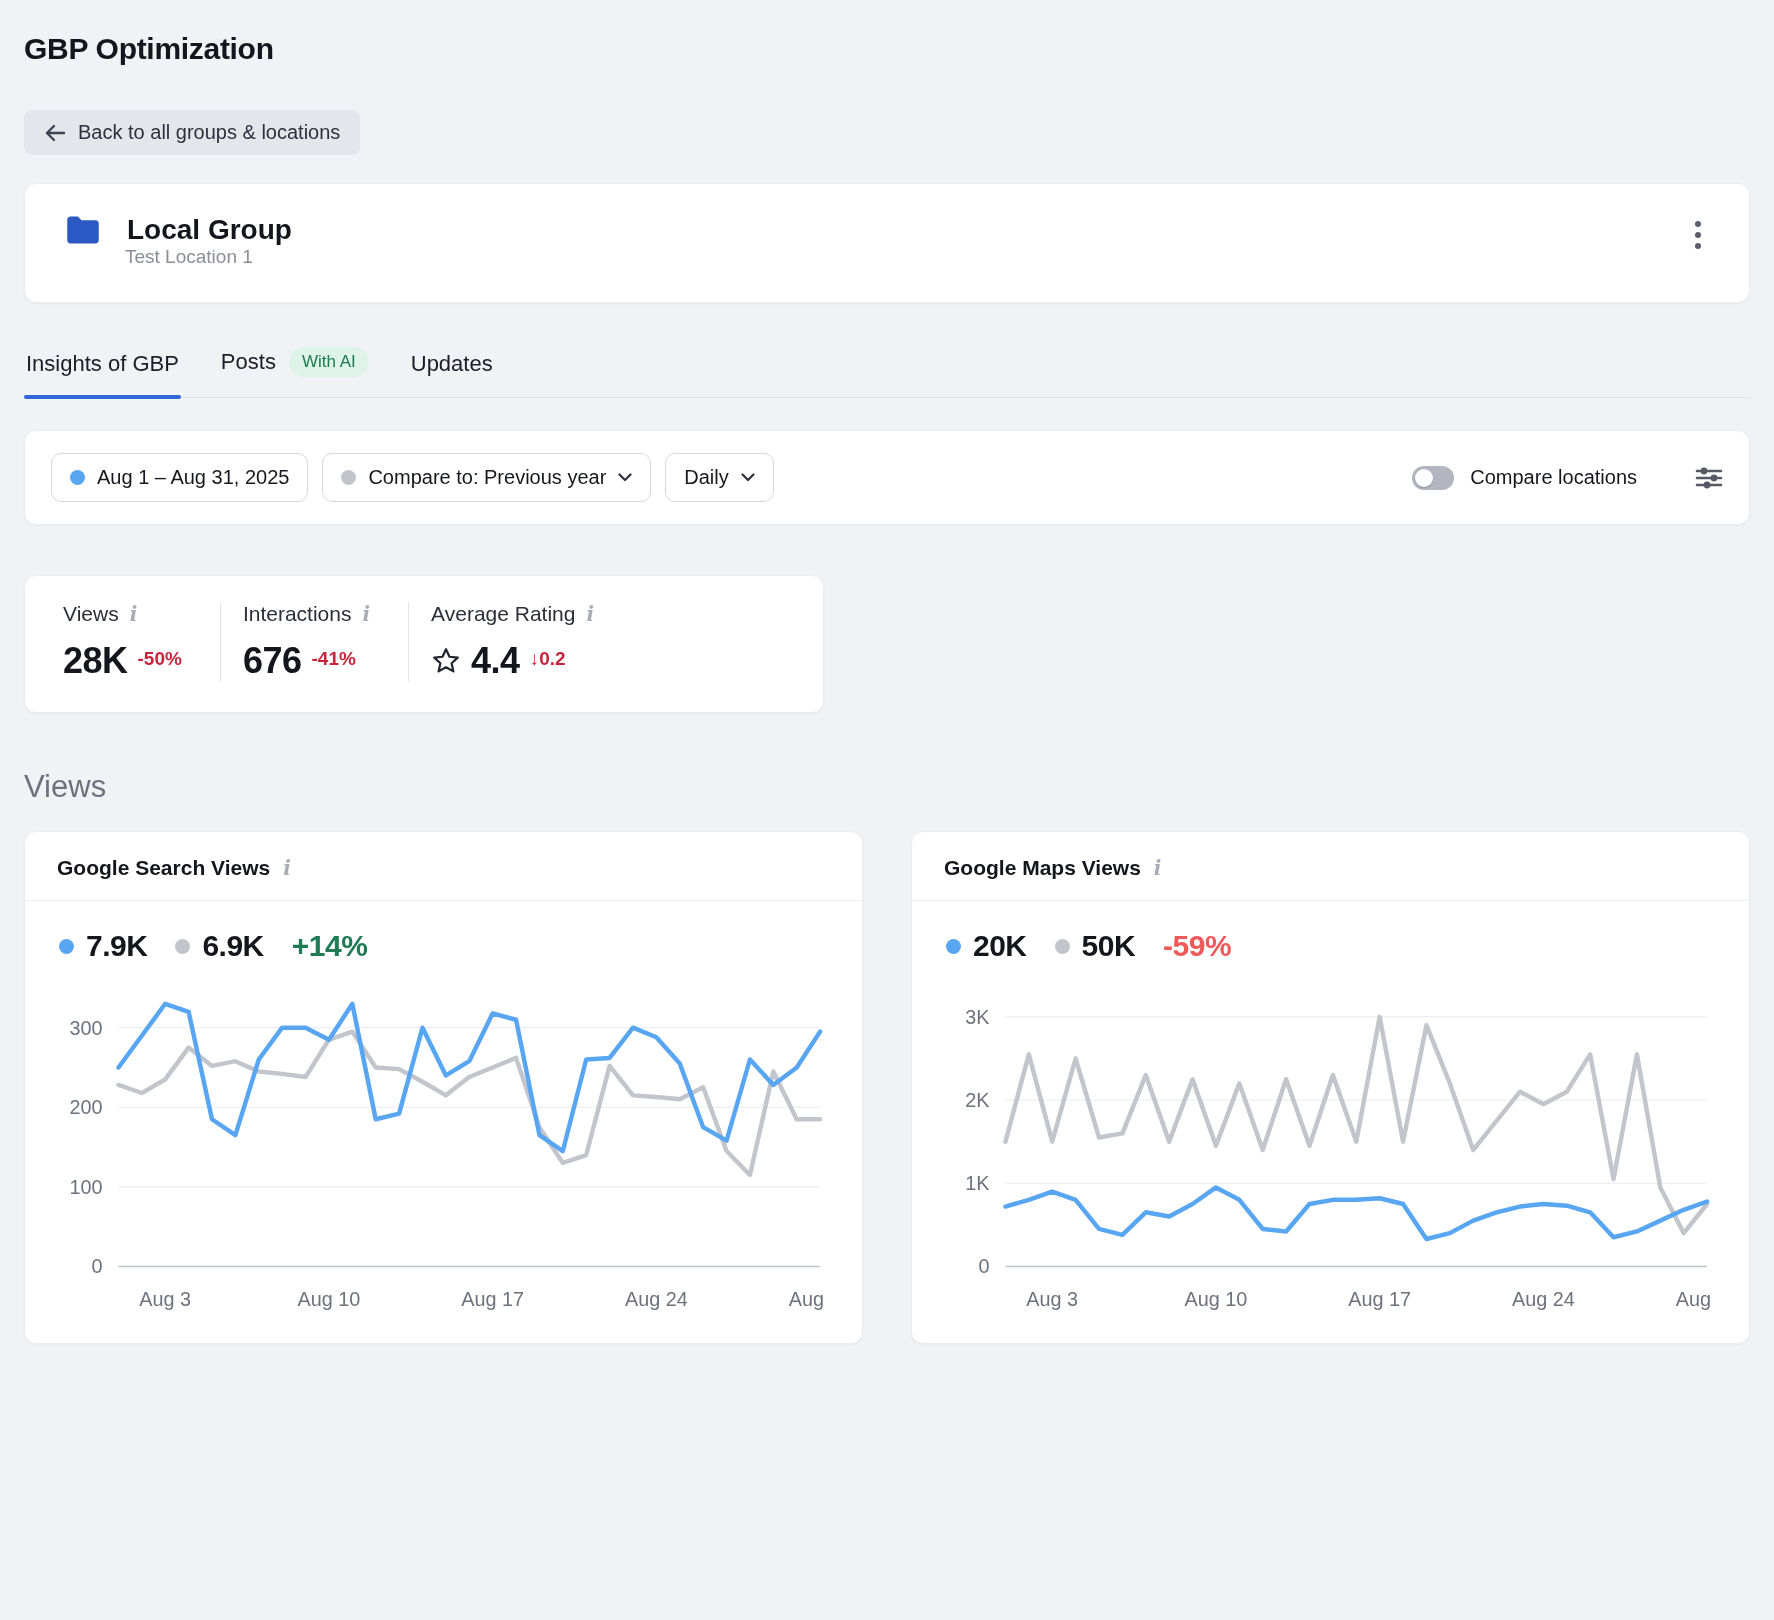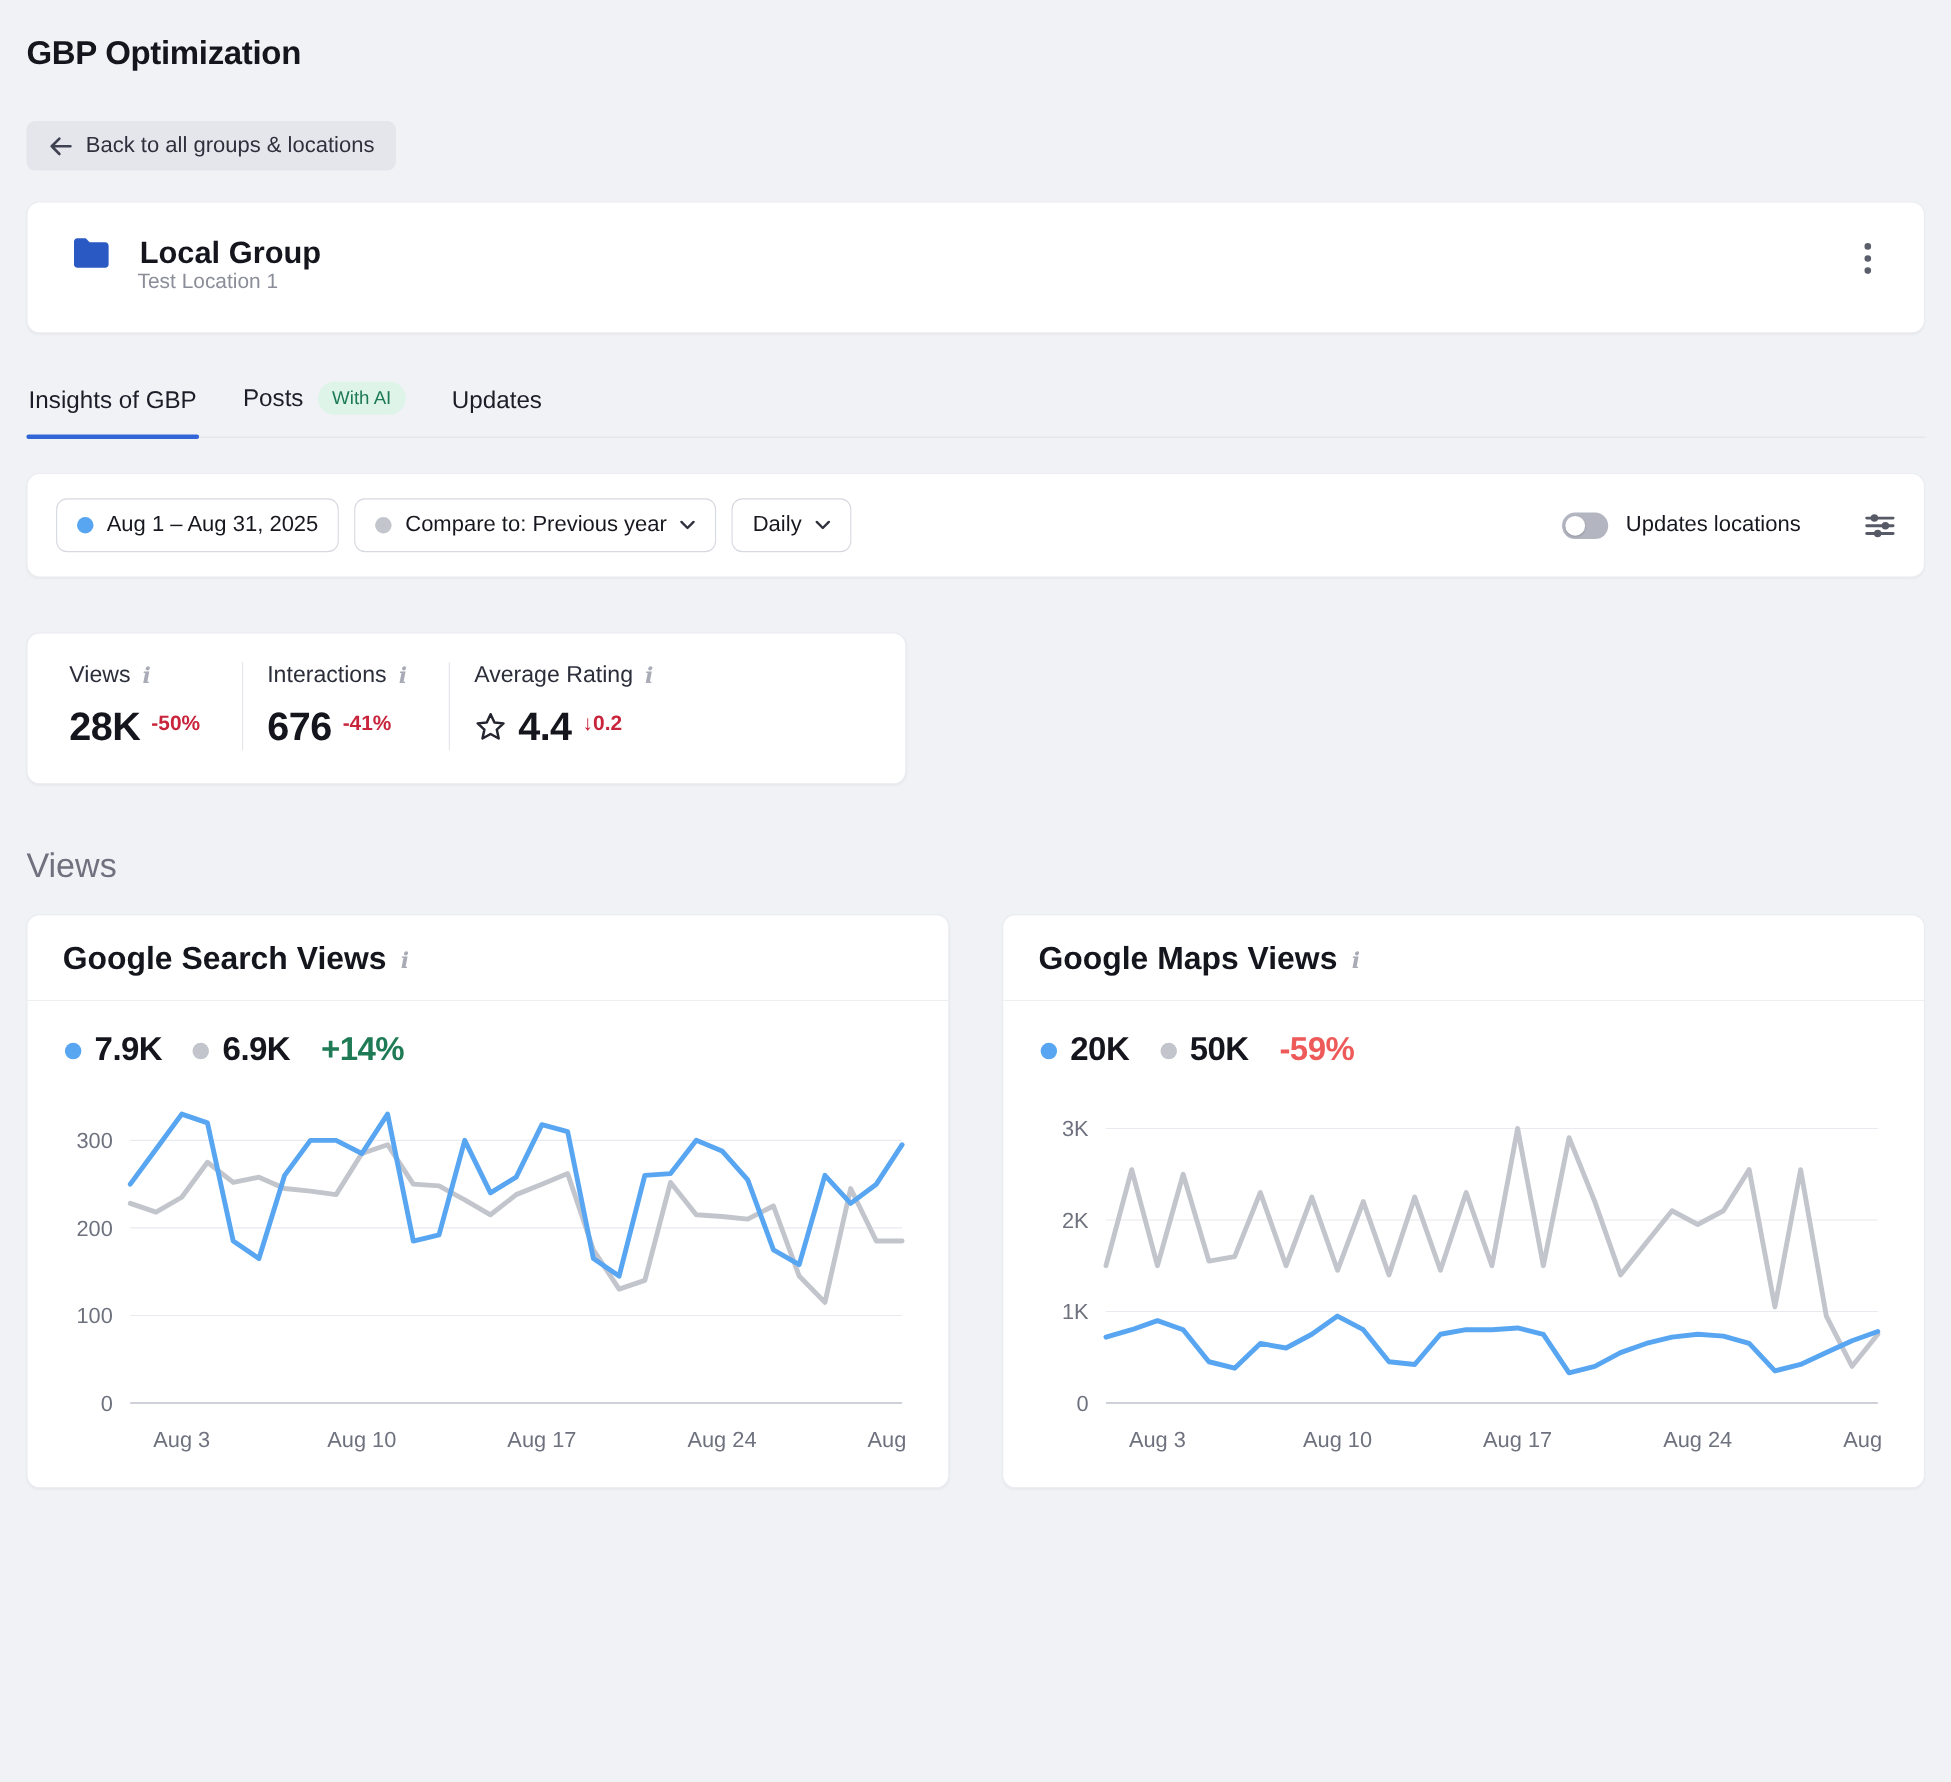--- a/index.html
+++ b/index.html
@@ -63,21 +63,21 @@
   .kpi-value-row { margin-top:14px; display:flex; align-items:center; gap:10px; }
   .kpi-value { font-size:36px; font-weight:700; color:#15161d; letter-spacing:-0.5px; display:flex; align-items:center; gap:10px; }
   .kpi-delta { font-size:19px; font-weight:700; color:#c8243c; padding-bottom:5px; }
   .info-i { font-family:"DejaVu Serif", serif; font-style:italic; font-weight:700; font-size:20px; color:#a9abb6; cursor:pointer; line-height:1; }
 
   .section-title { margin-top:56px; font-size:31px; font-weight:500; color:#6f727e; }
 
   .charts-row { margin-top:26px; display:flex; gap:48px; }
   .chart-card { flex:1; min-width:0; }
   .chart-head { display:flex; align-items:center; gap:13px; padding:24px 32px 20px; border-bottom:1px solid #eceef2; }
-  .chart-title { font-size:29px; font-weight:700; color:#15161d; }
+  .chart-title { font-size:21px; font-weight:700; color:#15161d; }
   .chart-body { padding:28px 32px 22px; }
   .legend { display:flex; align-items:center; gap:28px; margin:0 0 10px 2px; }
   .legend-item { display:flex; align-items:center; gap:12px; }
   .legend-value { font-size:30px; font-weight:700; color:#15161d; letter-spacing:-0.5px; }
   .legend-delta { font-size:30px; font-weight:700; letter-spacing:-0.5px; }
   .delta-up { color:#1f7a56; } .delta-down { color:#ee5a5a; }
   svg text { font-family:"Liberation Sans", sans-serif; }
   .chart-svg { display:block; width:100%; height:348px; }
 </style>
 </head>
@@ -137,21 +137,21 @@
   <button class="pill">
     <span>Daily</span>
     <svg width="14" height="9" viewBox="0 0 14 9">
       <path d="M1.5 1.5 L7 7 L12.5 1.5" fill="none" stroke="#30323e" stroke-width="2.2" stroke-linecap="round" stroke-linejoin="round"></path>
     </svg>
   </button>
   <div class="filter-right">
     <button class="toggle">
         <i></i>
       </button>
-    <span class="toggle-label">Updates locations</span>
+    <span class="toggle-label">Compare locations</span>
     <button class="sliders-btn">
       <svg width="28" height="24" viewBox="0 0 28 24">
         <line x1="2" y1="5" x2="26" y2="5" stroke="#565a66" stroke-width="2.6" stroke-linecap="round"></line>
         <line x1="2" y1="12" x2="26" y2="12" stroke="#565a66" stroke-width="2.6" stroke-linecap="round"></line>
         <line x1="2" y1="19" x2="26" y2="19" stroke="#565a66" stroke-width="2.6" stroke-linecap="round"></line>
         <circle cx="9" cy="5" r="3.4" fill="#565a66"></circle>
         <circle cx="19" cy="12" r="3.4" fill="#565a66"></circle>
         <circle cx="12" cy="19" r="3.4" fill="#565a66"></circle>
       </svg>
     </button>

